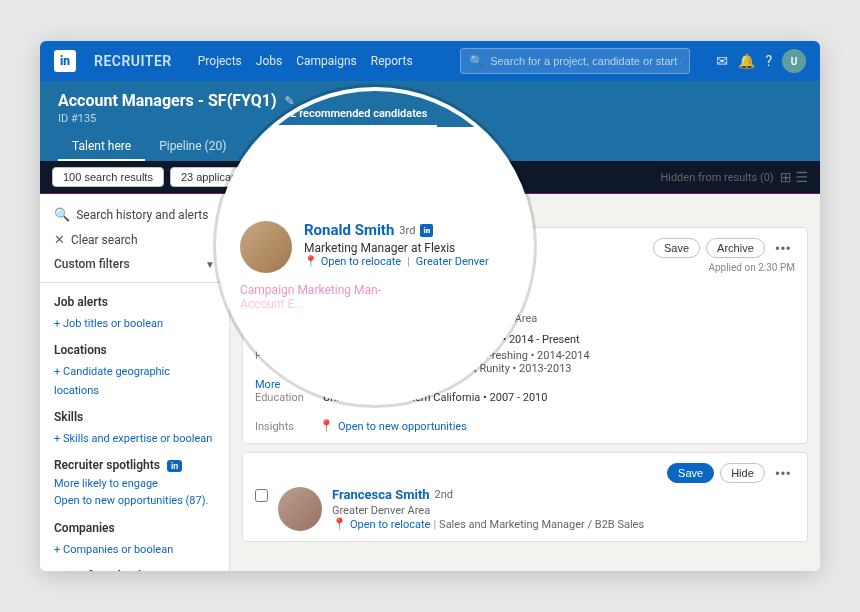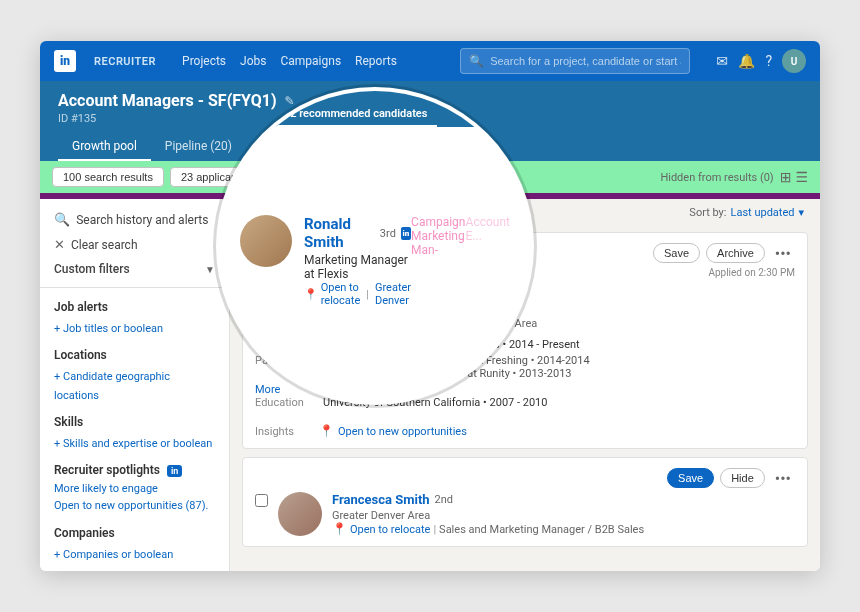--- a/index.html
+++ b/index.html
@@ -44,21 +44,21 @@
       justify-content: center;
       flex-shrink: 0;
     }
     .linkedin-logo span {
       color: #0a66c2;
       font-weight: 900;
       font-size: 12px;
     }
     .recruiter-label {
       color: #cde4f5;
-      font-size: 11px;
+      font-size: 14px;
       font-weight: 600;
       letter-spacing: 0.5px;
       text-transform: uppercase;
       margin-right: 8px;
     }
     .topnav-links {
       display: flex;
       gap: 14px;
     }
     .topnav-link {
@@ -149,22 +149,22 @@
       padding: 6px 14px;
       cursor: pointer;
       border-bottom: 2px solid transparent;
     }
     .subheader-tab.active {
       color: #fff;
       border-bottom: 2px solid #fff;
     }
     
     .search-bar-row {
-      background: #86efac;
-      border-bottom: 6px solid #701a75;
+      background: #0f172a;
+      border-bottom: 1px solid #701a75;
       display: flex;
       align-items: center;
       padding: 6px 12px;
       gap: 6px;
       flex-shrink: 0;
     }
     .search-result-btn {
       background: #fff;
       border: 1px solid #c2c2c2;
       border-radius: 4px;
@@ -468,21 +468,21 @@
       padding: 5px 10px;
       cursor: pointer;
     }
     .spotlight-tab.active {
       color: #fff;
       border-bottom: 2px solid #fff;
       font-weight: 600;
     }
     .spotlight-content {
       display: flex;
-      flex-direction: row;
+      flex-direction: column;
       align-items: flex-start;
       width: 100%;
       padding-top: 10px;
     }
     .spotlight-candidate-row {
       display: flex;
       gap: 12px;
       align-items: flex-start;
       width: 100%;
       margin-bottom: 10px;
@@ -549,21 +549,21 @@
     </div>
   </div>
 
   <div class="subheader">
     <div class="project-title-row">
       <span class="project-title">Account Managers - SF(FYQ1)</span>
       <span class="edit-icon">✎</span>
     </div>
     <div class="project-id">ID #135</div>
     <div class="subheader-tabs">
-      <span class="subheader-tab active">Growth pool</span>
+      <span class="subheader-tab active">Talent here</span>
       <span class="subheader-tab">Pipeline (20)</span>
       <span class="subheader-tab">Project settings</span>
     </div>
   </div>
 
   <div class="search-bar-row">
     <button class="search-result-btn">100 search results</button>
     <button class="search-result-btn">23 applicants</button>
     <button class="search-result-btn">2 s...</button>
     <div class="search-bar-spacer"></div>
@@ -617,25 +617,20 @@
       <div class="filter-group">
         <div class="filter-title">Year of Graduation</div>
 
       </div>
 
     </div>
 
     <div class="right-panel">
       <div style="display:flex;align-items:center;justify-content:space-between;">
         <div class="rec-header">RECOMMENDED CANDIDATES</div>
-        <div class="sort-row">
-          <span>Sort by:</span>
-          <span class="sort-val">Last updated</span>
-          <span style="color:#0a66c2;">▾</span>
-        </div>
       </div>
 
       <div class="candidate-card">
         <div style="display:flex;justify-content:flex-end;margin-bottom:4px;">
           <div class="card-actions">
             <button class="action-btn">Save</button>
             <button class="action-btn">Archive</button>
             <span class="more-btn">•••</span>
           </div>
         </div>

